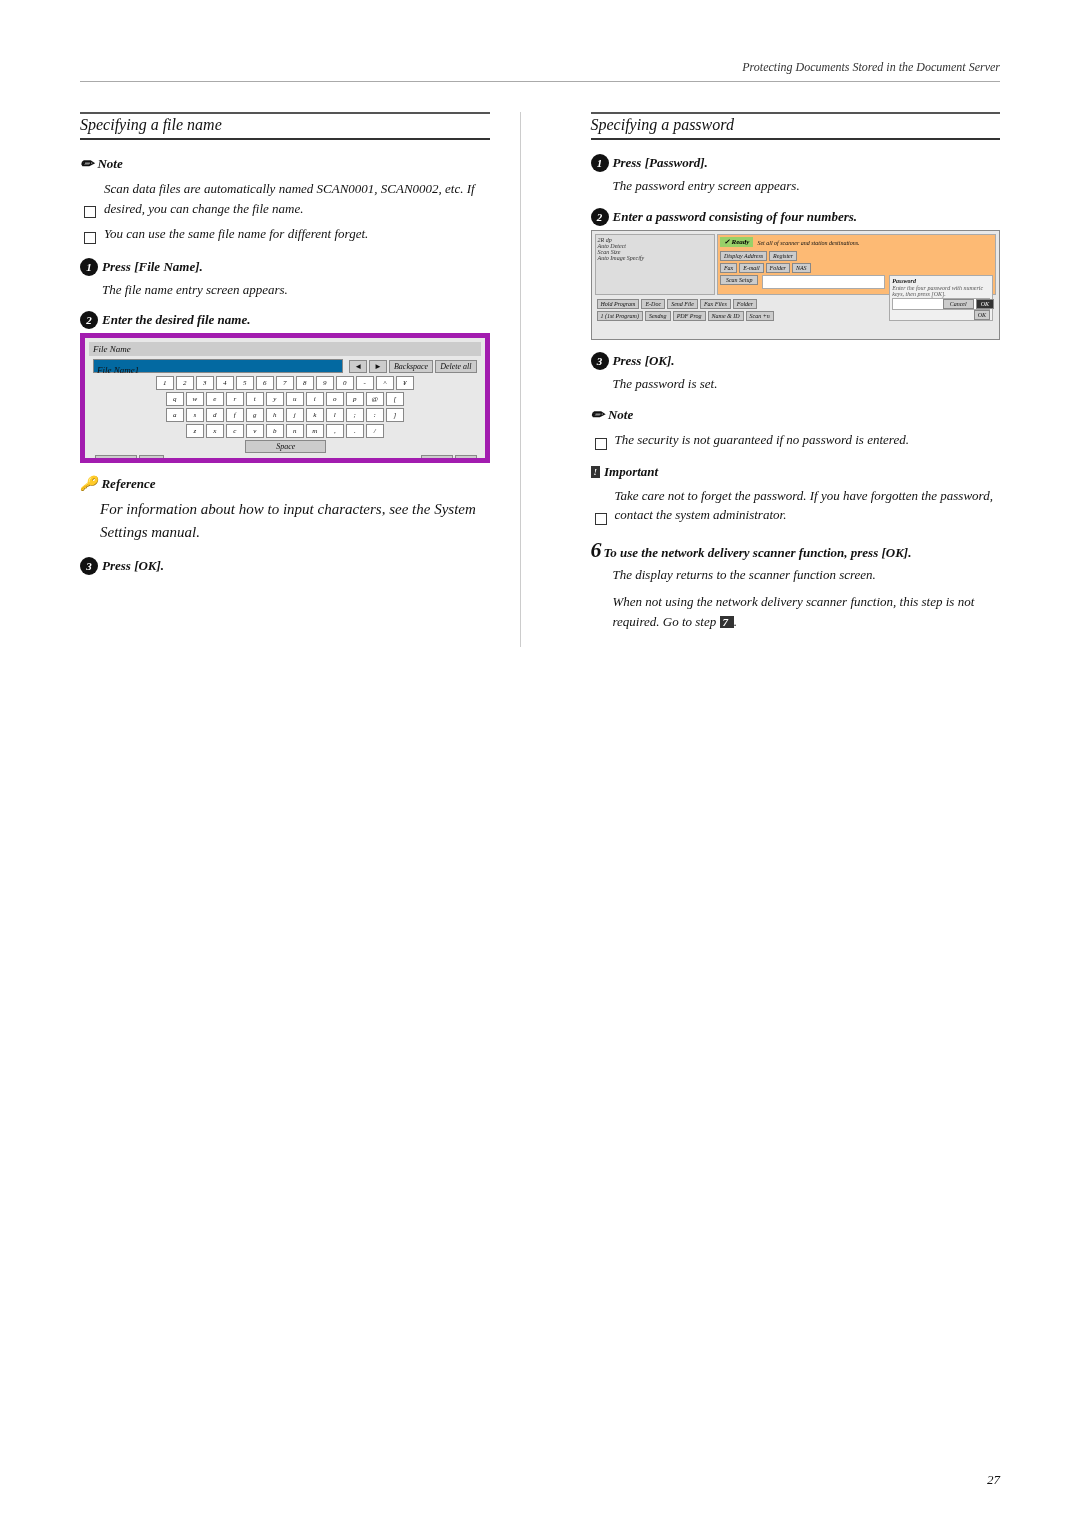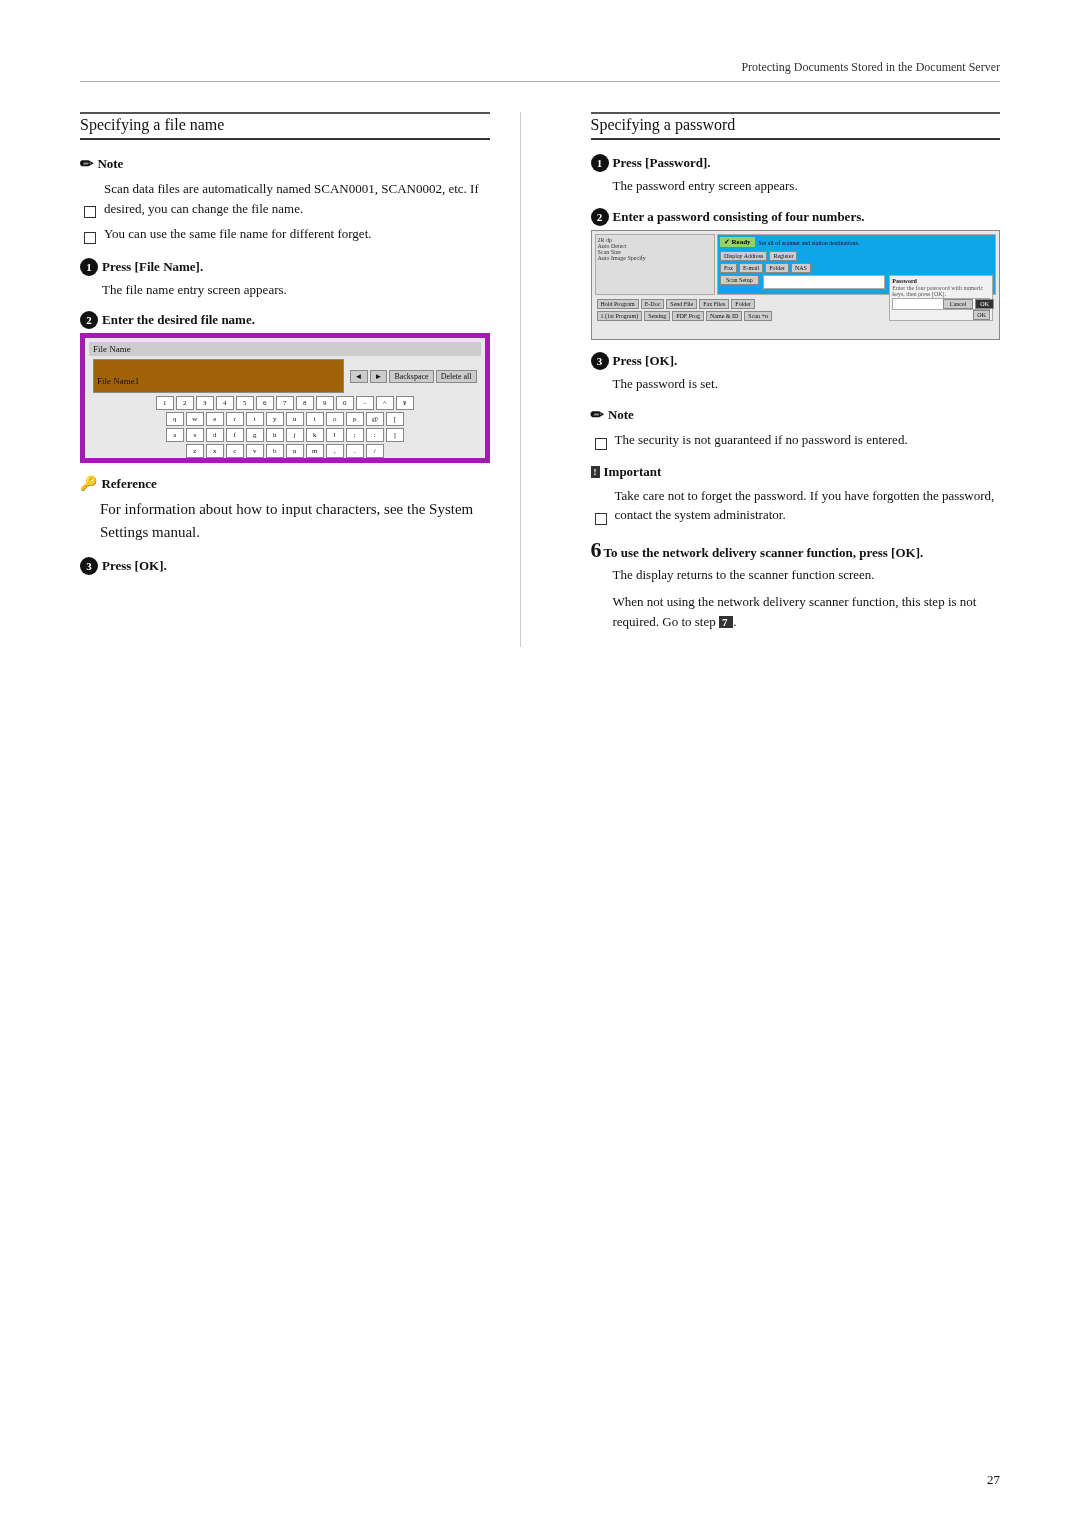--- a/index.html
+++ b/index.html
@@ -10,20 +10,21 @@
       color: #111;
       width: 1080px;
       min-height: 1528px;
       position: relative;
     }
     .page {
       width: 1080px;
       min-height: 1528px;
       padding: 60px 80px 80px 80px;
       position: relative;
+      font-style: italic;
     }
     .top-header {
       text-align: right;
       font-size: 12px;
       color: #333;
       margin-bottom: 8px;
       border-bottom: 1px solid #aaa;
       padding-bottom: 6px;
     }
     .main-content {
@@ -132,26 +133,26 @@
       font-size: 9px;
     }
     .kb-input-row {
       display: flex;
       align-items: center;
       margin-bottom: 3px;
       padding: 0 4px;
     }
     .kb-input-field {
       flex: 1;
-      height: 25px;
-      background: #a16207;
+      height: 14px;
+      background: #0369a1;
       border: 1px solid #888;
       margin-right: 4px;
       font-size: 9px;
-      padding: 16px 3px;
+      padding: 5px 3px;
     }
     .kb-btn-sm {
       background: #ccc;
       border: 1px solid #888;
       font-size: 8px;
       padding: 1px 4px;
       margin-left: 2px;
     }
     .kb-row {
       display: flex;
@@ -234,21 +235,21 @@
     }
     .scanner-left-panel {
       width: 30%;
       background: #ddd;
       border: 1px solid #aaa;
       padding: 2px;
       font-size: 7px;
     }
     .scanner-right-panel {
       flex: 1;
-      background: #0ea5e9;
+      background: #fdba74;
       border: 1px solid #aaa;
       padding: 2px;
       font-size: 7px;
     }
     .scanner-status {
       background: #98d068;
       color: #000;
       font-size: 7px;
       padding: 1px 4px;
       font-weight: bold;

